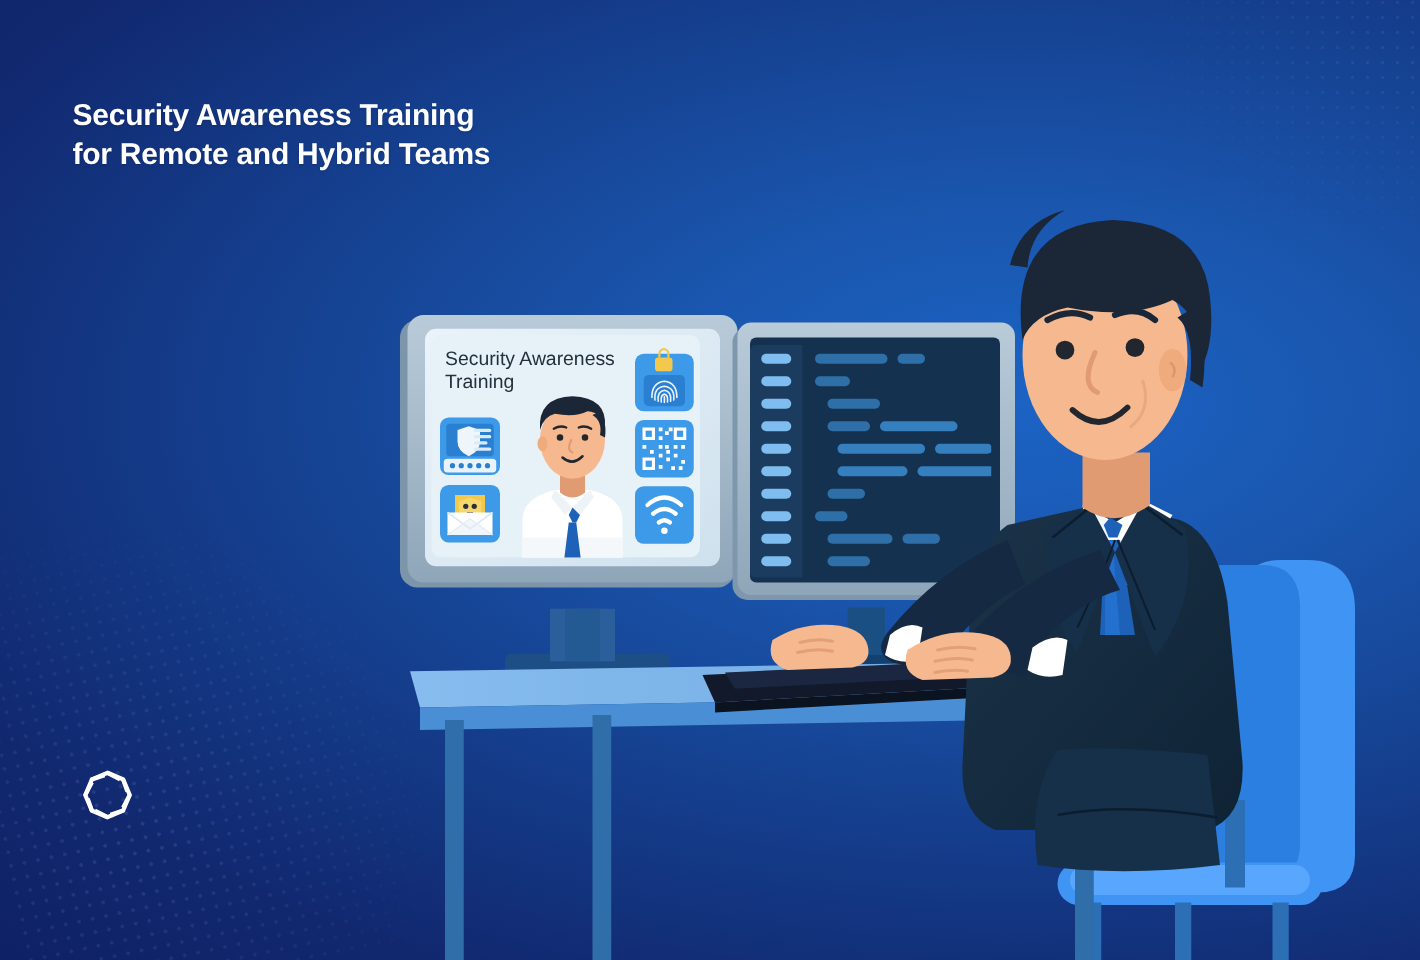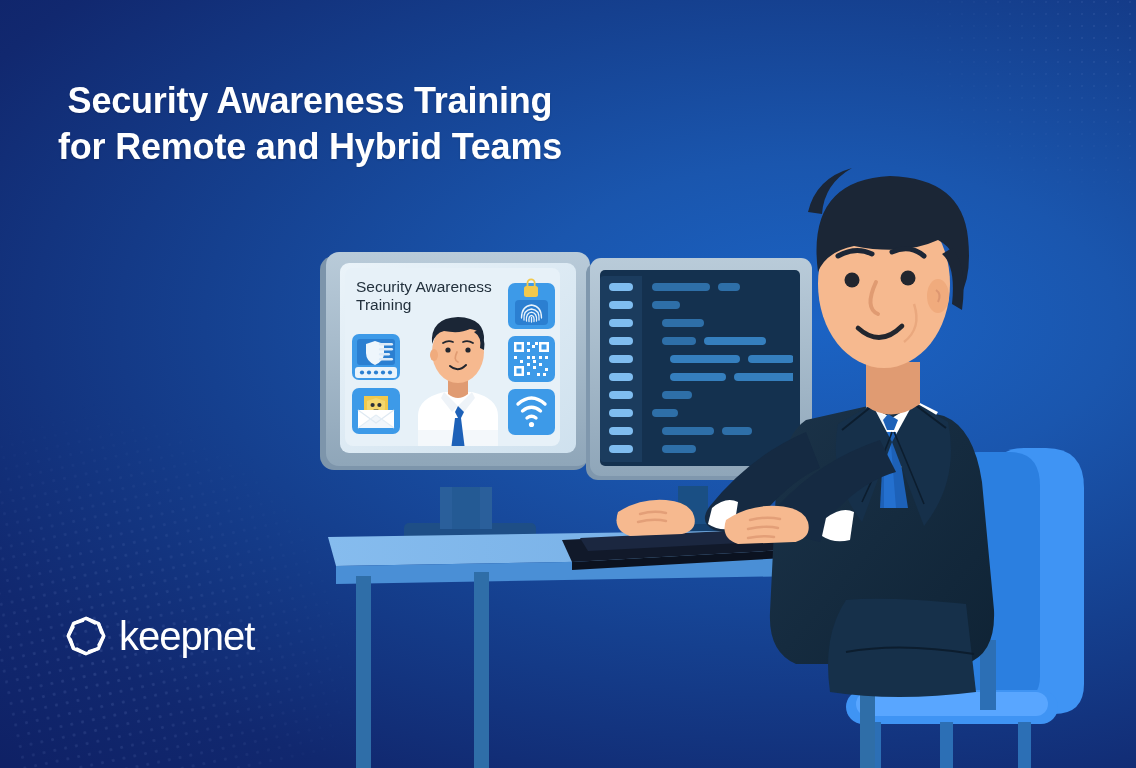--- a/index.html
+++ b/index.html
@@ -33,28 +33,27 @@
     background-size:12px 12px;
     -webkit-mask-image:radial-gradient(ellipse 70% 70% at 80% 20%, #000 0%, transparent 75%);
     mask-image:radial-gradient(ellipse 70% 70% at 80% 20%, #000 0%, transparent 75%);
     pointer-events:none;
   }
 
   
   #headline{
     position:absolute; left:58px; top:78px;
     color:#ffffff;
-    font-size:36px;
+    font-size:24px;
     font-weight:bold;
     line-height:1.28;
     letter-spacing:-.2px;
     text-shadow:0 1px 2px rgba(0,0,0,.18);
     white-space:pre-line;
     z-index:40;
-    text-align:center;
   }
 
   
   #logo{
     position:absolute; left:62px; top:612px;
     display:flex; align-items:center; gap:9px;
     z-index:40;
   }
   #logo .wordmark{
     color:#fff; font-size:40px; font-weight:normal; letter-spacing:-1px;
@@ -396,16 +395,15 @@
         <path d="M50 13 L76 24 L83 44"></path>
         <path d="M76 24 L87 50 L76 71"></path>
         <path d="M87 50 L76 76 L55 83"></path>
         <path d="M76 76 L50 87 L29 76"></path>
         <path d="M50 87 L24 76 L17 56"></path>
         <path d="M24 76 L13 50 L24 29"></path>
         <path d="M13 50 L24 24 L45 17"></path>
         <path d="M24 24 L50 13 L71 24"></path>
       </g>
     </svg>
-    <span class="wordmark">keepnet</span>
   </div>
 
 </div>
 
 </body></html>

